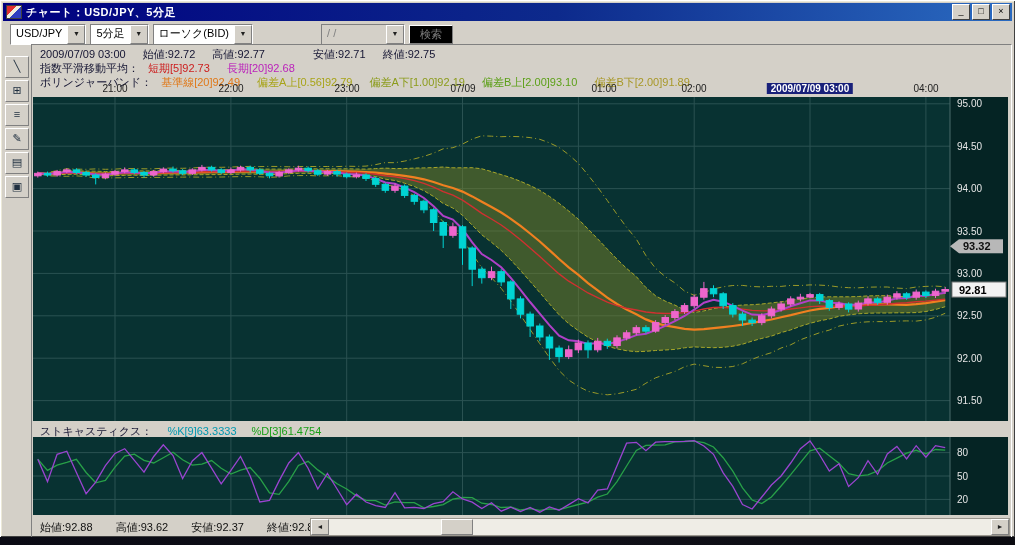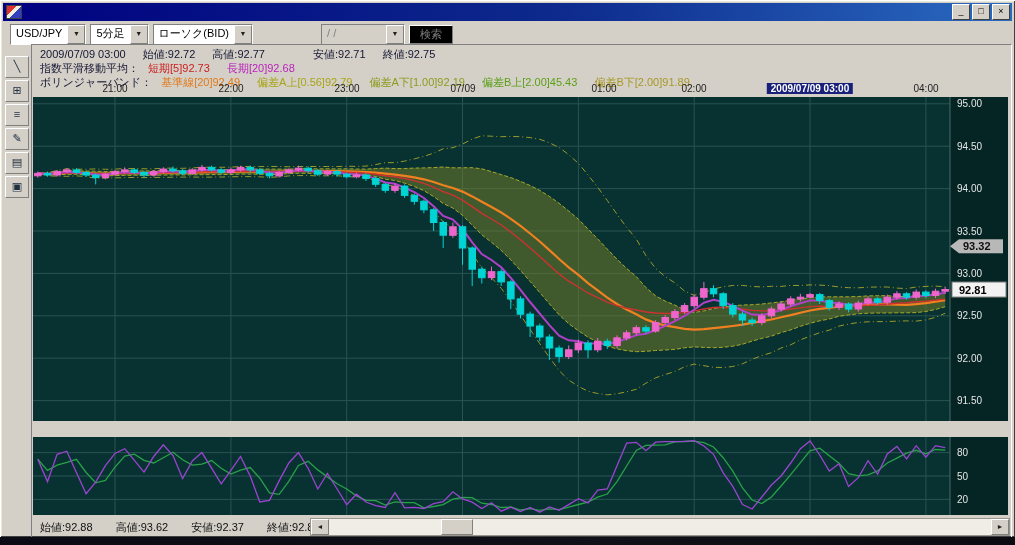--- a/index.html
+++ b/index.html
@@ -60,20 +60,21 @@
   .bottom-strip{position:absolute;left:0;top:537px;width:1015px;height:8px;
     background:linear-gradient(90deg,#0a0a14,#101018 60%,#0a0a10);}
 </style>
 </head>
 <body>
 
 <div class="window">
 
   <div class="titlebar">
     <div class="app-icon"></div>
+    <div class="title-text">チャート：USD/JPY、5分足</div>
     <div class="win-btns">
       <div class="win-btn">_</div>
       <div class="win-btn">□</div>
       <div class="win-btn">×</div>
     </div>
   </div>
 
   <div class="toolbar">
     <div class="combo">
       <span class="val">USD/JPY</span>
@@ -118,21 +119,21 @@
     <span class="lbl" style="color: rgb(20, 20, 50);">指数平滑移動平均：</span>
     <span style="color: rgb(204, 32, 32);">短期[5]92.73</span>
     <span style="color: rgb(187, 34, 187);">長期[20]92.68</span>
   </div>
 
   <div class="info-row" style="top:75px">
     <span class="lbl" style="color: rgb(20, 20, 50);">ボリンジャーバンド：</span>
     <span style="color: rgb(224, 120, 24);">基準線[20]92.49</span>
     <span style="color: rgb(168, 164, 24);">偏差A上[0.56]92.79</span>
     <span style="color: rgb(140, 156, 28);">偏差A下[1.00]92.19</span>
-    <span style="color: rgb(92, 160, 24);">偏差B上[2.00]45.43</span>
+    <span style="color: rgb(92, 160, 24);">偏差B上[2.00]93.10</span>
     <span style="color: rgb(168, 152, 40);">偏差B下[2.00]91.89</span>
   </div>
 
   <div class="time-axis" id="time-axis">
       <div class="time-label" style="left: 82px;">21:00</div>
       <div class="time-label" style="left: 198px;">22:00</div>
       <div class="time-label" style="left: 314px;">23:00</div>
       <div class="time-label" style="left: 430px;">07/09</div>
       <div class="time-label" style="left: 571px;">01:00</div>
       <div class="time-label" style="left: 661px;">02:00</div>
@@ -368,20 +369,25 @@
           <line x1="912.2" y1="190.0" x2="912.2" y2="196.8" stroke="#ee66cc" stroke-width="1"></line>
           <rect x="908.9" y="192.5" width="6.5" height="1.7" fill="#ee66cc" stroke="#ee66cc"></rect>
         </g>
         <polygon points="917,149.27748691099546 926,142.27748691099546 926,156.27748691099546" fill="#b8b8b8"></polygon>
         <rect x="926" y="142.27748691099546" width="44" height="14" fill="#b8b8b8"></rect>
         <text x="930" y="153.27748691099546" fill="#101010" font-size="11" font-weight="bold">93.32</text>
         <rect x="919" y="185.03403141361255" width="54" height="15" fill="#f2f2f2" stroke="#808080"></rect>
         <text x="926" y="196.53403141361255" fill="#000000" font-size="11" font-weight="bold">92.81</text>
       </svg></div>
 
+  <div class="stoch-row">
+    <span class="lbl" style="color: rgb(20, 20, 50);">ストキャスティクス：</span>
+    <span style="color: rgb(0, 152, 176);">%K[9]63.3333</span>
+    <span style="color: rgb(24, 160, 24);">%D[3]61.4754</span>
+  </div>
 
   <div class="chart-box" id="stoch-chart"><svg width="975" height="78" viewBox="0 0 975 78">
         <rect x="0" y="0" width="975" height="78" fill="#083232"></rect>
         <rect x="917" y="0" width="58" height="78" fill="#052424"></rect>
         <line x1="82.0" y1="0" x2="82.0" y2="78" stroke="#2a5252"></line>
         <line x1="197.9" y1="0" x2="197.9" y2="78" stroke="#2a5252"></line>
         <line x1="313.7" y1="0" x2="313.7" y2="78" stroke="#2a5252"></line>
         <line x1="429.5" y1="0" x2="429.5" y2="78" stroke="#2a5252"></line>
         <line x1="545.4" y1="0" x2="545.4" y2="78" stroke="#2a5252"></line>
         <line x1="661.2" y1="0" x2="661.2" y2="78" stroke="#2a5252"></line>

